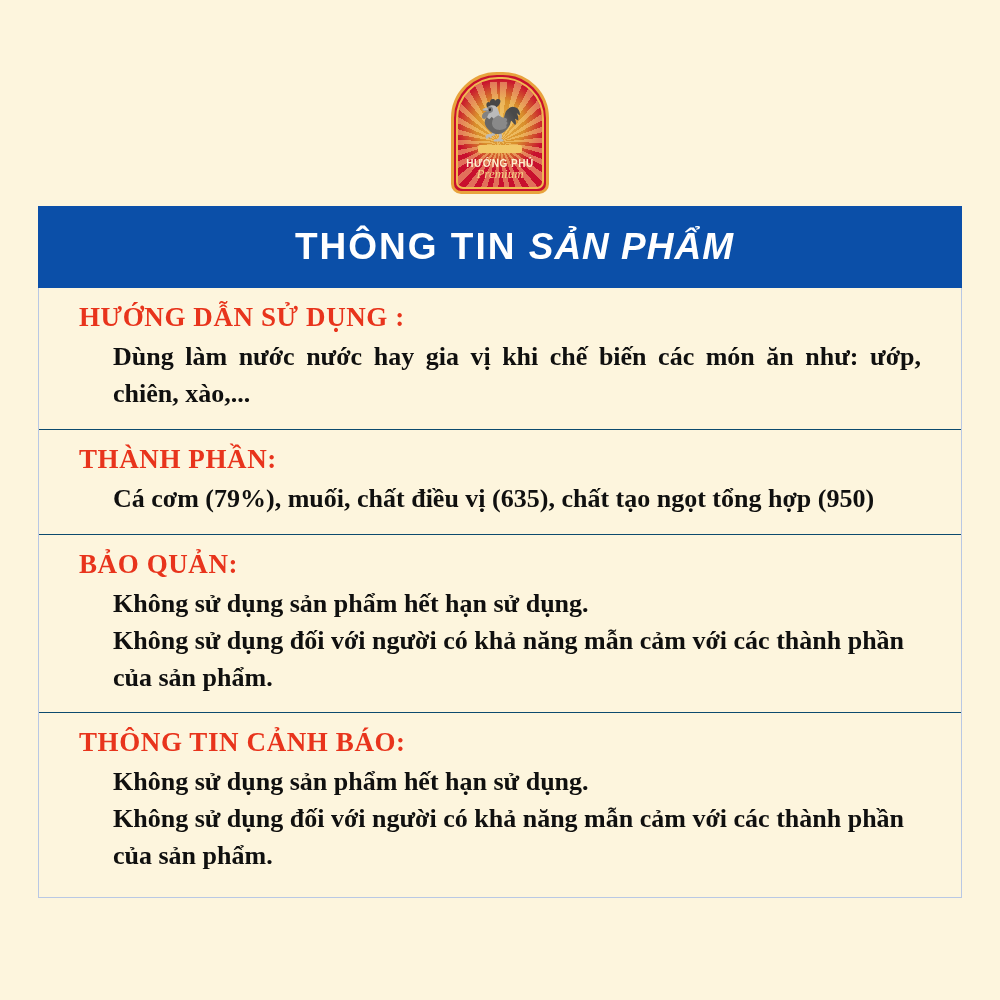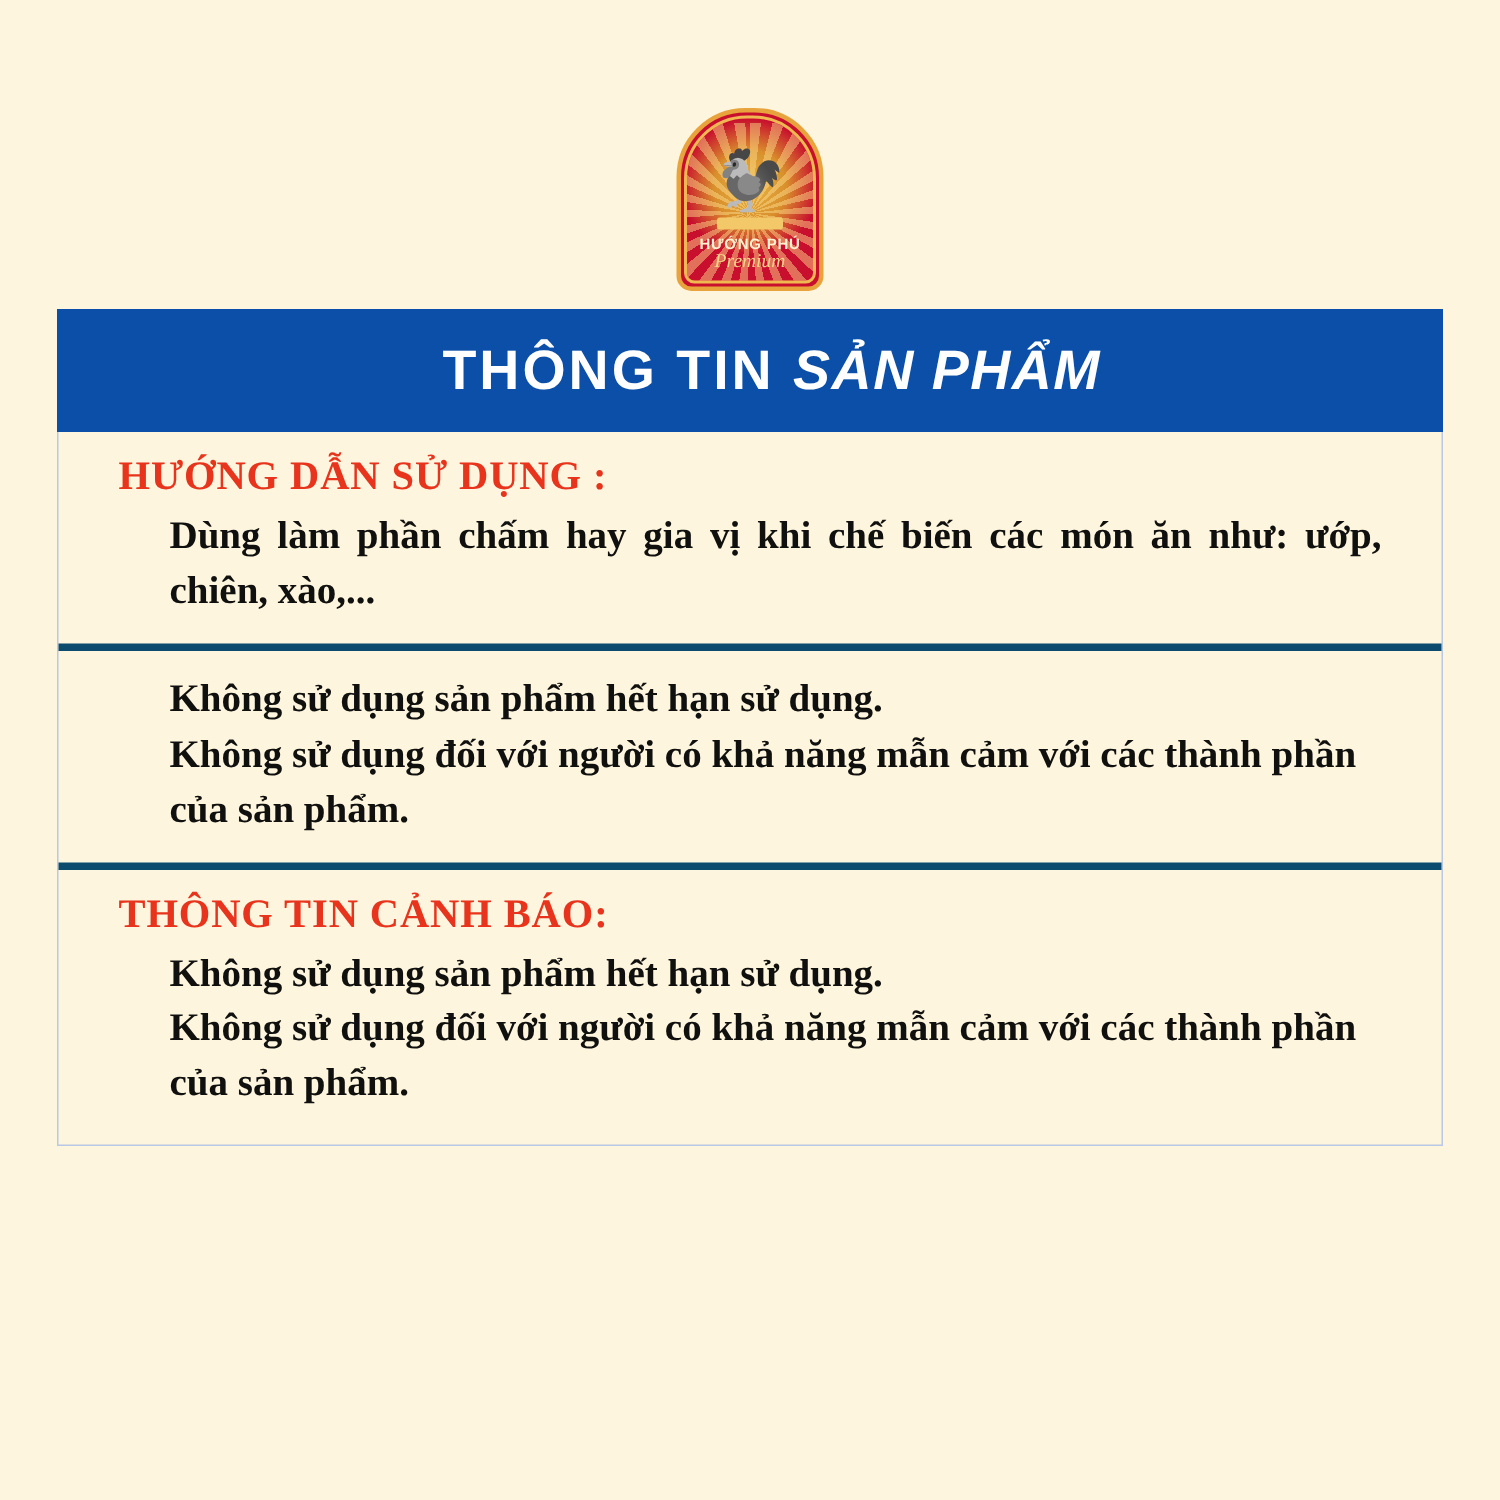--- a/index.html
+++ b/index.html
@@ -144,21 +144,21 @@
   .table {
     position: absolute;
     top: 288px;
     left: 38px;
     width: 924px;
     border: 1px solid #b9c8e4;
     border-top: none;
     box-sizing: border-box;
   }
   .row {
-    border-bottom: 5px solid #0c4a6e;
+    border-bottom: 1px solid #0c4a6e;
     padding: 14px 40px 16px 40px;
     box-sizing: border-box;
   }
   .row:last-child {
     border-bottom: none;
     padding-bottom: 22px;
   }
   .row-title {
     font-family: "Liberation Serif", serif;
     font-weight: bold;
@@ -206,25 +206,30 @@
   </div>
 
   <div class="banner">
     <div class="banner-title"><span>THÔNG TIN </span><span class="accent">SẢN PHẨM</span></div>
   </div>
 
   <div class="table">
 
     <div class="row">
       <div class="row-title">HƯỚNG DẪN SỬ DỤNG :</div>
-      <div class="row-body justified">Dùng làm phần chấm hay gia vị khi chế biến các món ăn như: ướp, chiên, xào,...</div>
-    </div>
-
-
-    <div class="row">
+      <div class="row-body justified">Dùng làm nước nước hay gia vị khi chế biến các món ăn như: ướp, chiên, xào,...</div>
+    </div>
+
+    <div class="row">
+      <div class="row-title">THÀNH PHẦN:</div>
+      <div class="row-body justified">Cá cơm (79%), muối, chất điều vị (635), chất tạo ngọt tổng hợp (950)</div>
+    </div>
+
+    <div class="row">
+      <div class="row-title">BẢO QUẢN:</div>
       <div class="row-body indent-sm">
         <span class="line">Không sử dụng sản phẩm hết hạn sử dụng.</span>
         <span class="line">Không sử dụng đối với người có khả năng mẫn cảm với các thành phần của sản phẩm.</span>
       </div>
     </div>
 
     <div class="row">
       <div class="row-title">THÔNG TIN CẢNH BÁO:</div>
       <div class="row-body indent-sm">
         <span class="line">Không sử dụng sản phẩm hết hạn sử dụng.</span>

